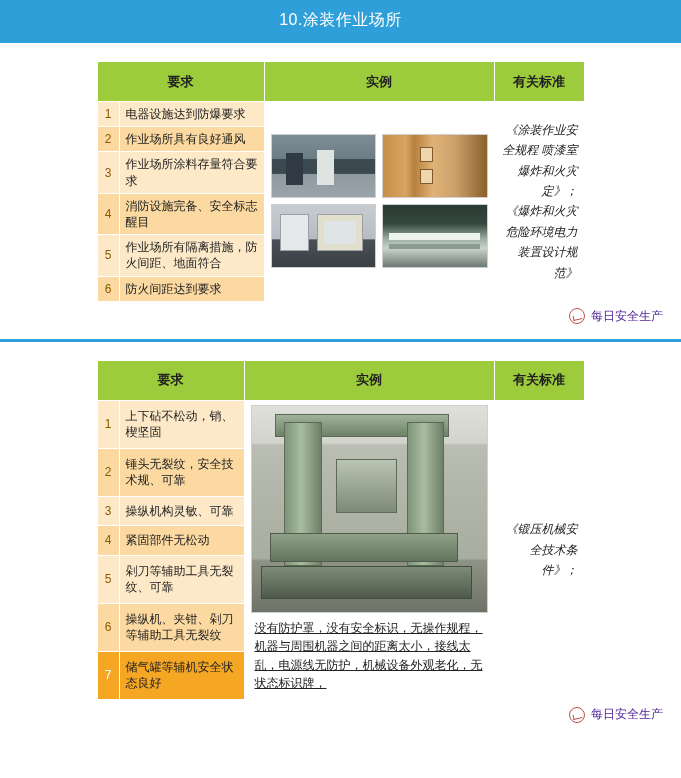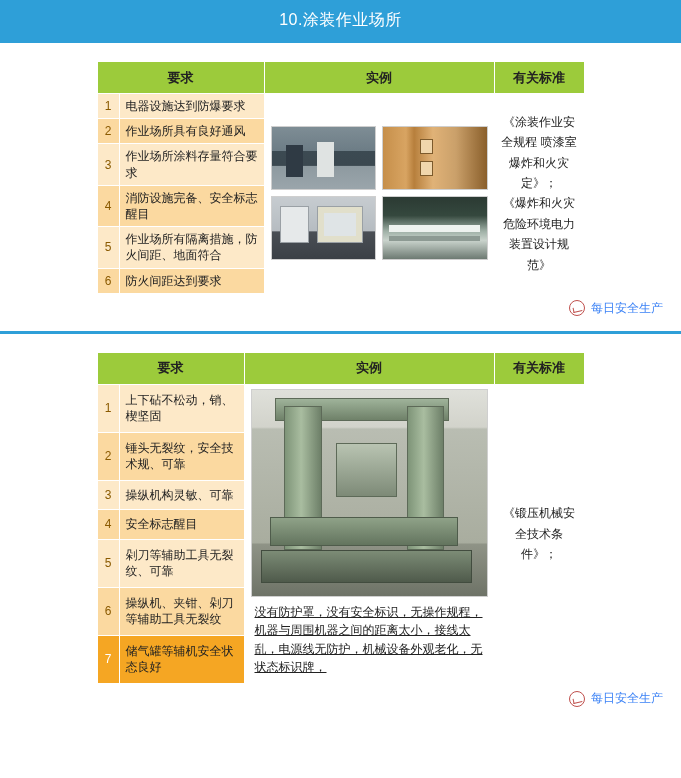--- a/index.html
+++ b/index.html
@@ -57,38 +57,39 @@
     border: 1px solid #ffffff;
     padding: 4px 6px;
     vertical-align: middle;
   }
   .hdr {
     background: #9ccb3b;
     color: #222;
     font-weight: bold;
     text-align: center;
     font-size: 13px;
-    height: 32px;
+    height: 40px;
   }
   .num {
     text-align: center;
     color: #8a5a00;
     font-size: 12px;
     width: 22px;
   }
   .req { font-size: 12px; line-height: 1.35; }
   .row-a .num, .row-a .req { background: #fde9c8; }
   .row-b .num, .row-b .req { background: #fbd9a0; }
   .std {
     background: #ffffff;
-    text-align: center;
+    text-align: right;
     font-size: 12px;
     line-height: 1.7;
     border: 1px solid #d9d9d9;
     color: #222;
+    font-style: italic;
   }
   .photos {
     background: #ffffff;
     border: 1px solid #d9d9d9;
     padding: 6px;
   }
 
   
   .ph-grid { display: grid; grid-template-columns: 1fr 1fr; gap: 6px; }
   .ph {
@@ -153,21 +154,21 @@
     color: #222;
     padding: 6px 4px 2px 4px;
     text-decoration: underline;
   }
 
   
   .watermark {
     display: flex;
     align-items: center;
     gap: 6px;
-    color: #3b82f6;
+    color: #4c1d95;
     font-size: 12px;
     justify-content: flex-end;
     padding: 6px 18px 0 0;
   }
   .wm-circle {
     width: 16px; height: 16px; border-radius: 50%;
     border: 1.5px solid #c0504d;
     position: relative;
   }
   .wm-circle::before {
@@ -300,21 +301,21 @@
         <tr class="row-b">
           <td class="num">2</td>
           <td class="req">锤头无裂纹，安全技术规、可靠</td>
         </tr>
         <tr class="row-a">
           <td class="num">3</td>
           <td class="req">操纵机构灵敏、可靠</td>
         </tr>
         <tr class="row-b">
           <td class="num">4</td>
-          <td class="req">安全标志醒目</td>
+          <td class="req">紧固部件无松动</td>
         </tr>
         <tr class="row-a">
           <td class="num">5</td>
           <td class="req">剁刀等辅助工具无裂纹、可靠</td>
         </tr>
         <tr class="row-b">
           <td class="num">6</td>
           <td class="req">操纵机、夹钳、剁刀等辅助工具无裂纹</td>
         </tr>
         <tr class="row-b">

